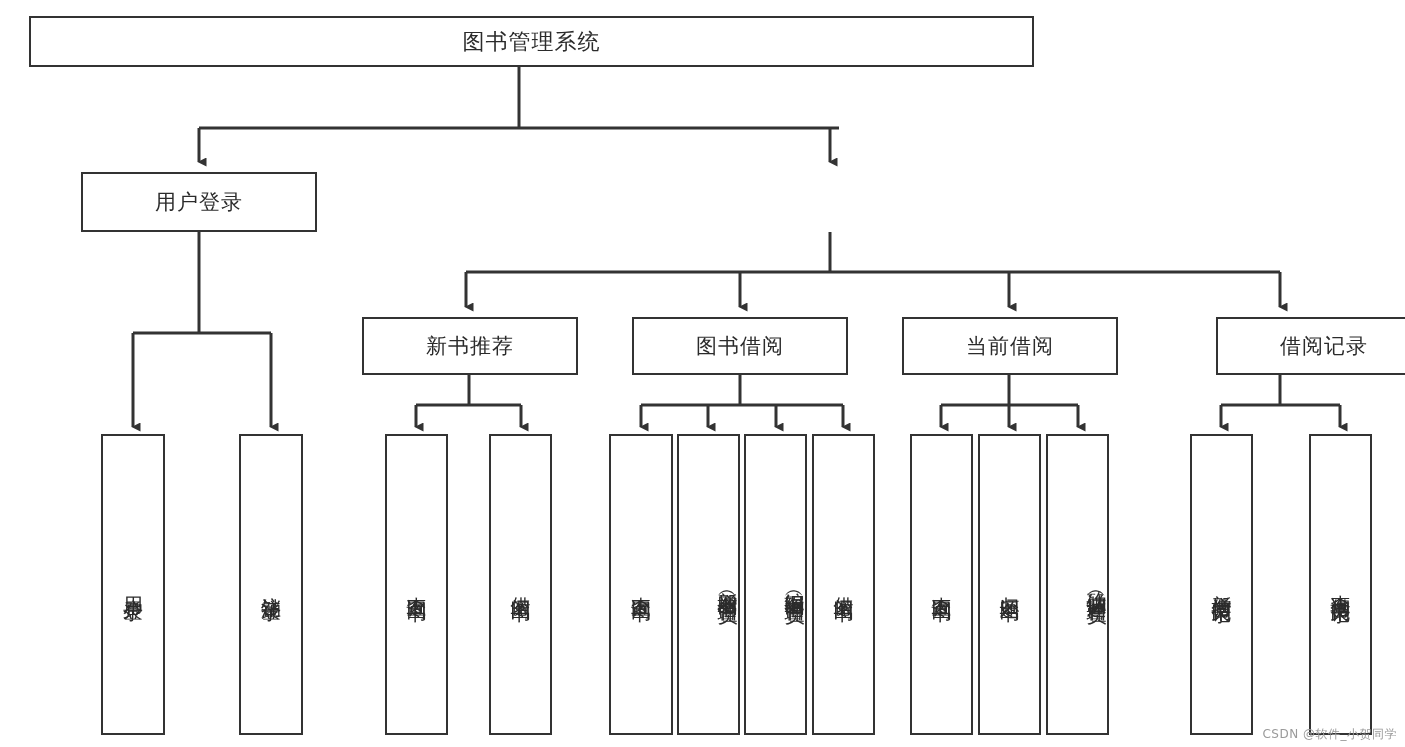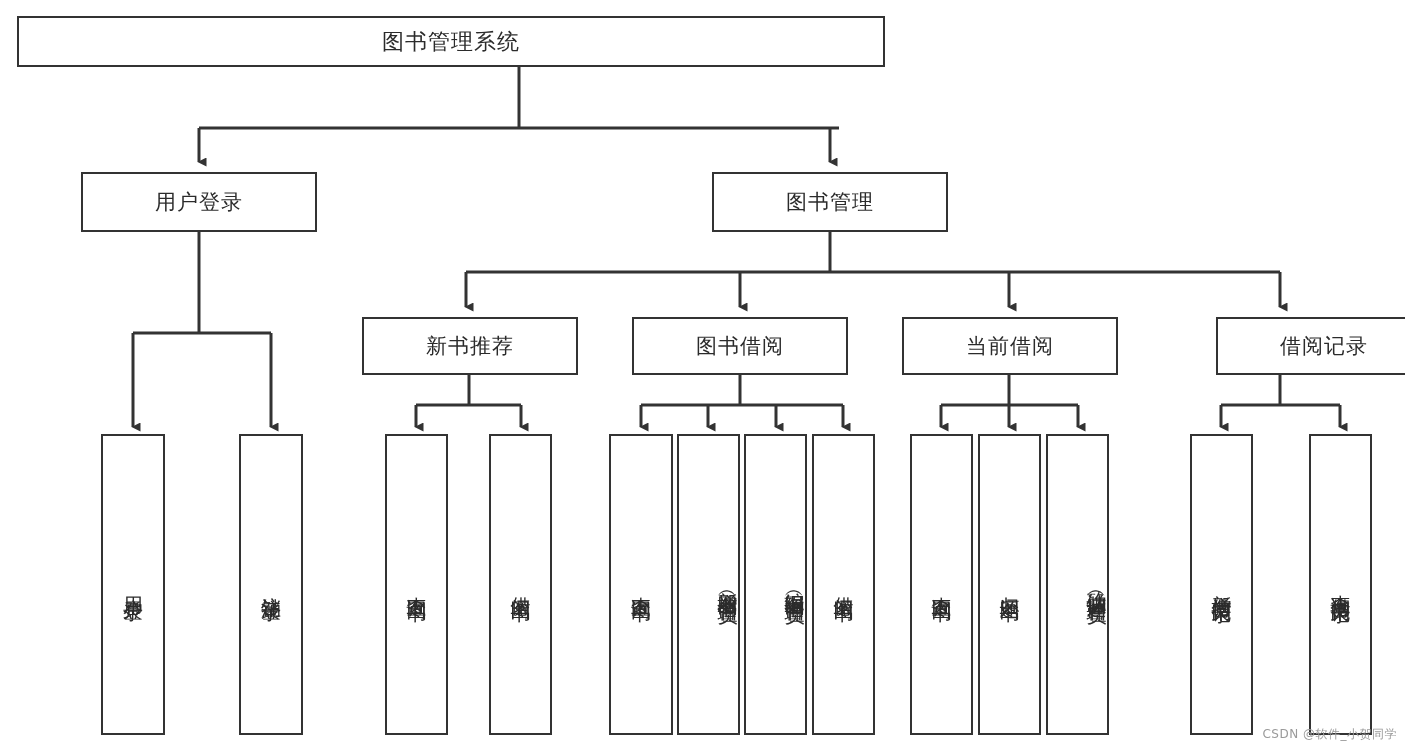--- a/index.html
+++ b/index.html
@@ -113,29 +113,26 @@
       <path d="M1009,405 L1009,427" marker-end="url(#arrow)"></path>
       <path d="M1078,405 L1078,427" marker-end="url(#arrow)"></path>
 
       <path d="M1280,375 L1280,405"></path>
       <path d="M1221,405 L1340,405"></path>
       <path d="M1221,405 L1221,427" marker-end="url(#arrow)"></path>
       <path d="M1340,405 L1340,427" marker-end="url(#arrow)"></path>
     </g>
   </svg>
 
-  <div class="node horiz root" style="left:17px; top:16px; width:868px; height:51px;">
+  <div class="node horiz root" style="left:29px; top:16px; width:1005px; height:51px;">
     <span>图书管理系统</span>
   </div>
 
   <div class="node horiz" style="left:81px; top:172px; width:236px; height:60px;">
     <span>用户登录</span>
-  </div>
-  <div class="node horiz" style="left:712px; top:172px; width:236px; height:60px;">
-    <span>图书管理</span>
   </div>
 
   <div class="node horiz" style="left:362px; top:317px; width:216px; height:58px;">
     <span>新书推荐</span>
   </div>
   <div class="node horiz" style="left:632px; top:317px; width:216px; height:58px;align-items:center;">
     <span>图书借阅</span>
   </div>
   <div class="node horiz" style="left:902px; top:317px; width:216px; height:58px;">
     <span>当前借阅</span>

